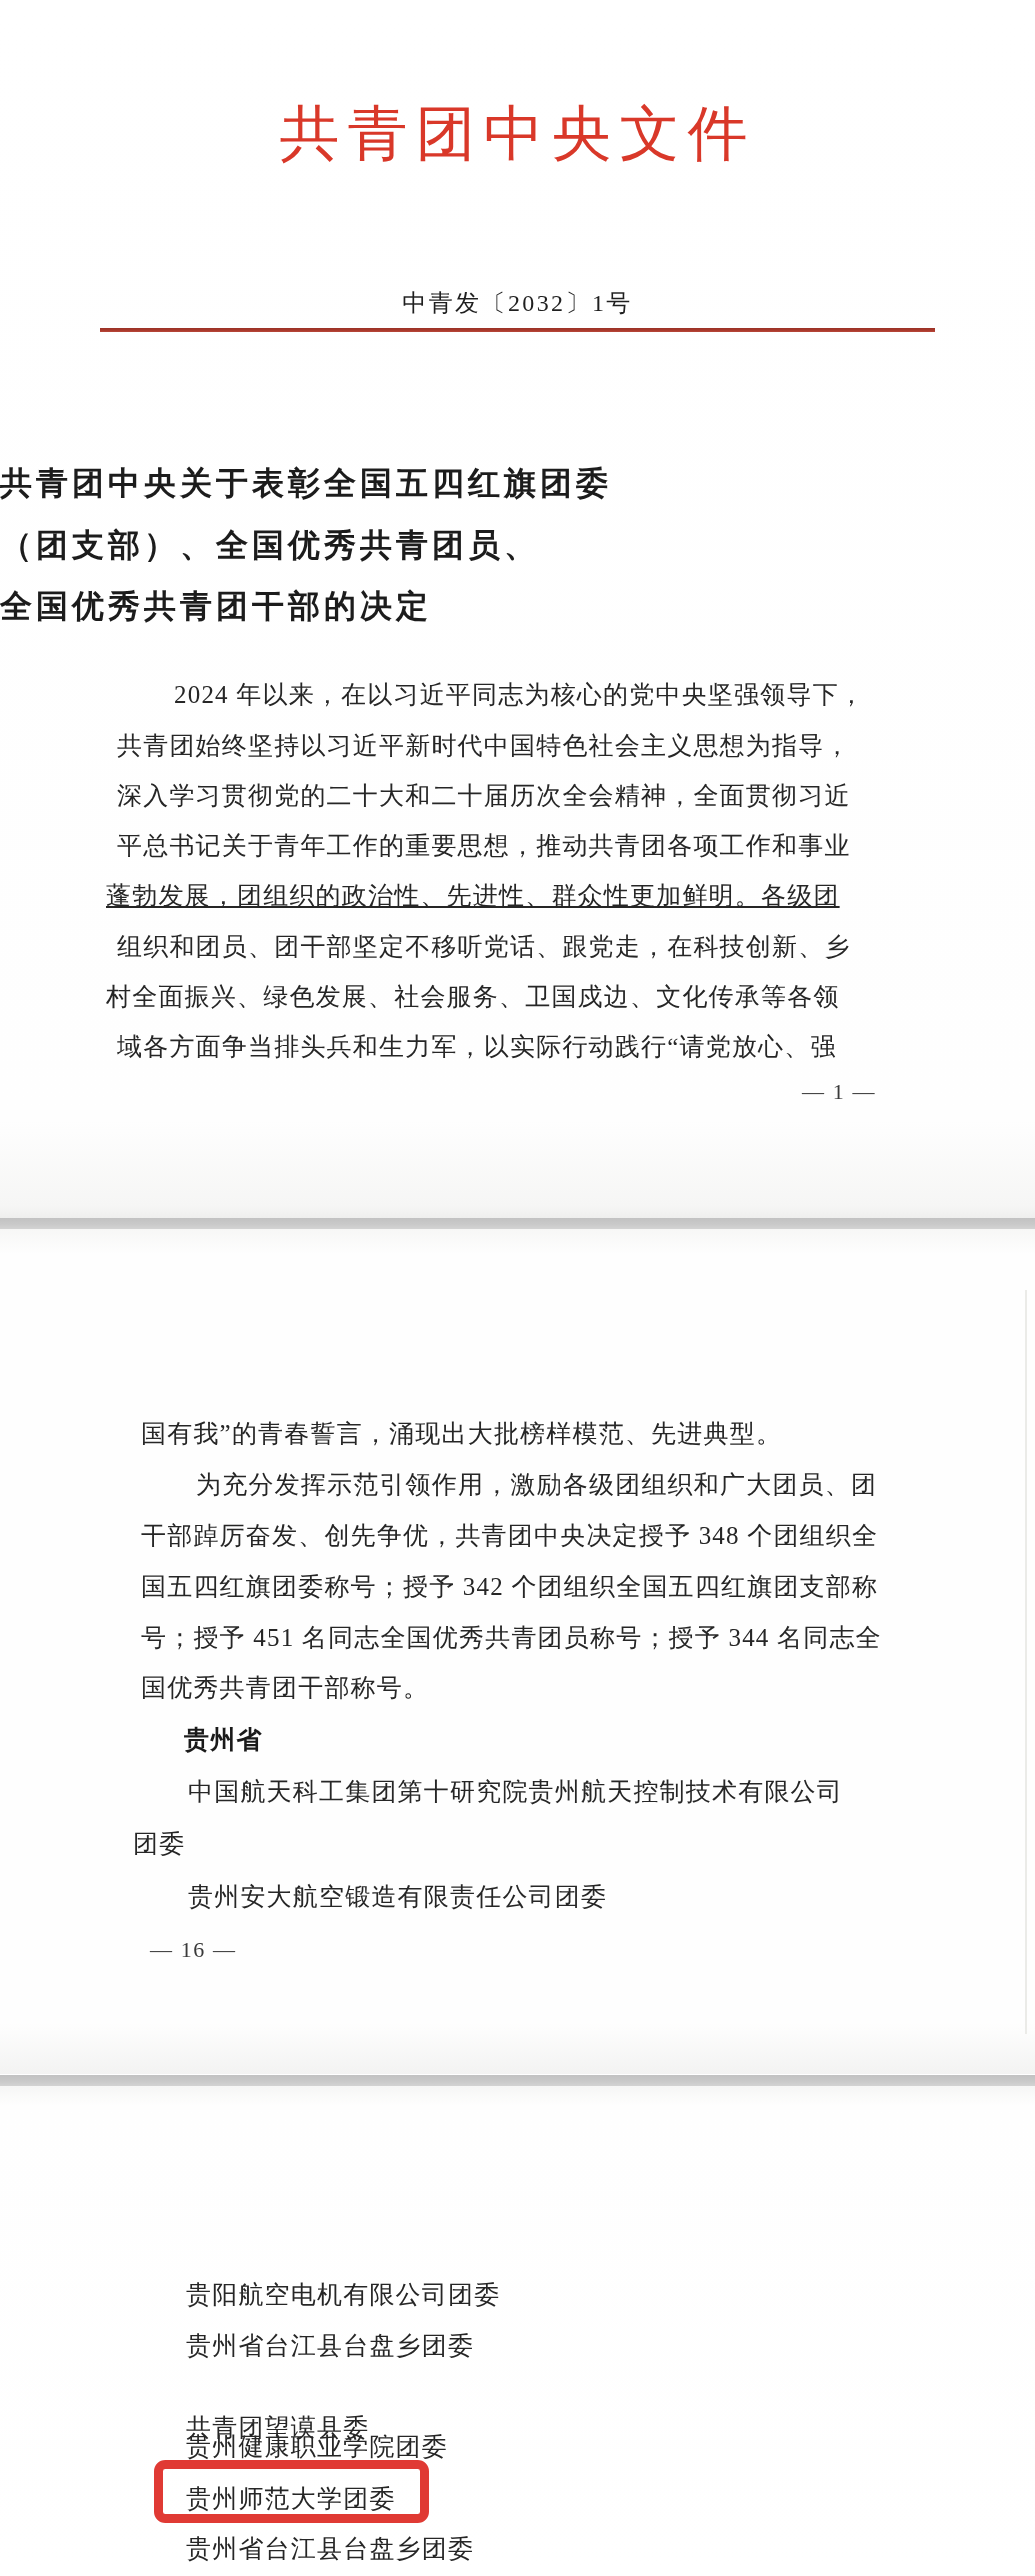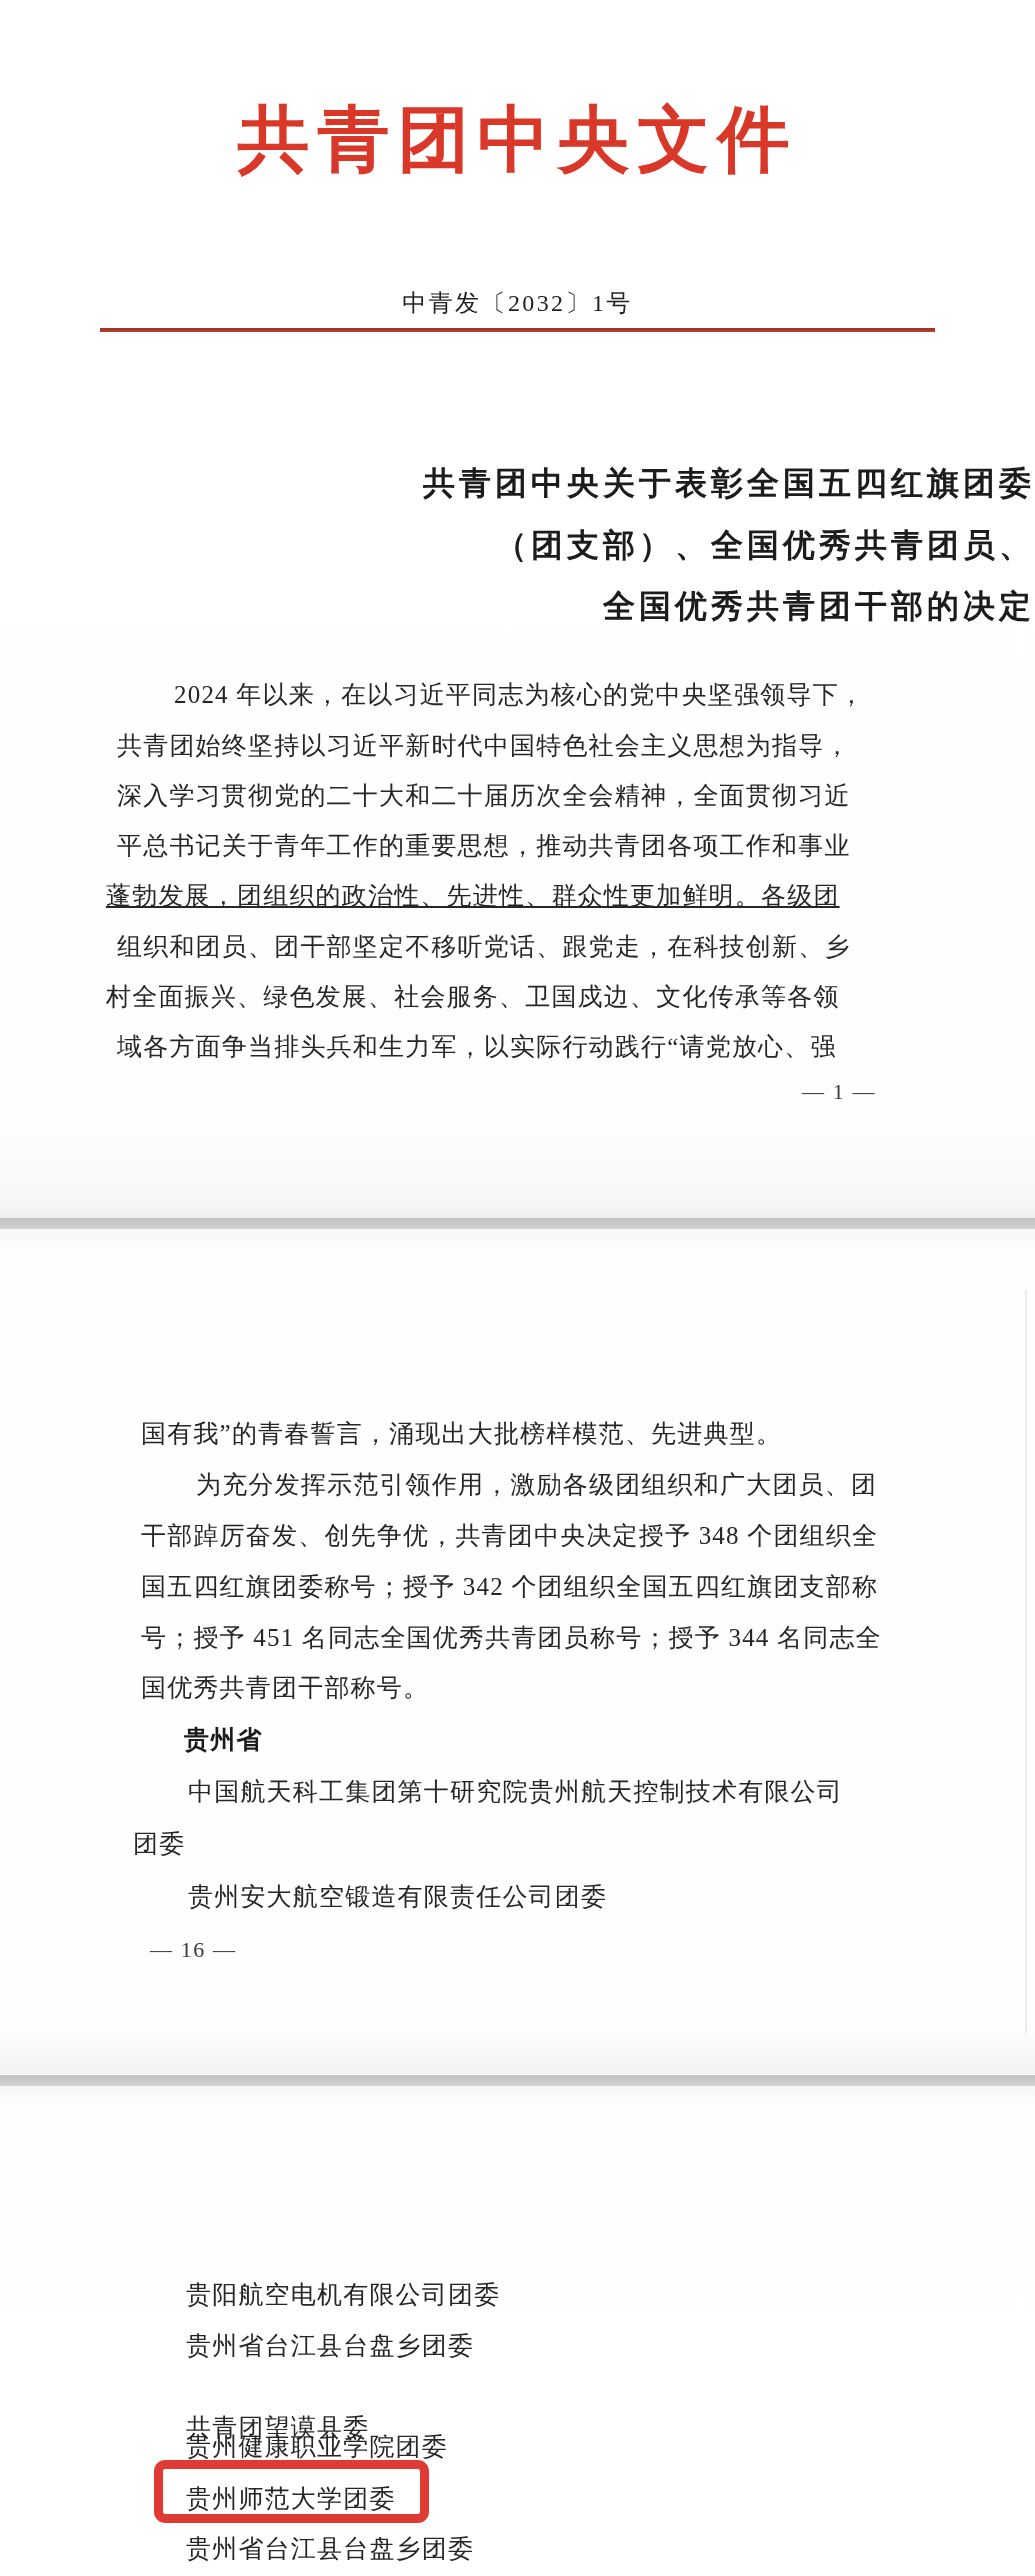--- a/index.html
+++ b/index.html
@@ -25,29 +25,29 @@
     background:linear-gradient(180deg,#f6f6f5 0%,#fefefe 4%,#ffffff 100%);}
   .separator{position:absolute;left:0;width:1035px;height:11.3px;
     background:linear-gradient(180deg,#c2c2c2 0%,var(--sep-gray) 55%,#d3d3d3 100%);}
   .sep1{top:1218px;}
   .sep2{top:2075px;}
 
   .line{position:absolute;white-space:nowrap;line-height:1;}
 
   .masthead{
     top:104px;left:0;width:100%;text-align:center;
-    font-size:72px;font-weight:700;letter-spacing:8px;
+    font-size:60px;font-weight:400;letter-spacing:8px;
     color:var(--masthead-red);
   }
   .doc-number{top:291px;left:0;width:100%;text-align:center;
     font-size:24px;letter-spacing:2.4px;color:#1f1f1f;}
   .red-rule{position:absolute;top:328px;left:100px;width:835px;height:4px;
     background:linear-gradient(180deg,#993227,var(--rule-red) 60%,#b8473a);}
 
-  .doc-title{left:0;width:100%;text-align:right;
+  .doc-title{left:0;width:100%;text-align:left;
     font-size:32px;font-weight:700;letter-spacing:4px;color:#1c1c1c;}
   .t1{top:446px;} .t2{top:508px;} .t3{top:569px;}
 
   .body-text{font-size:25px;letter-spacing:1.2px;color:var(--ink);}
   .bold{font-weight:700;color:#1a1a1a;}
   .page-number{font-size:22px;letter-spacing:1.6px;color:#3a3a3a;}
 
   .highlight-box{
     position:absolute;left:154px;top:374px;width:275px;height:63px;
     border:9px solid var(--highlight-red);border-radius:11.3px;

